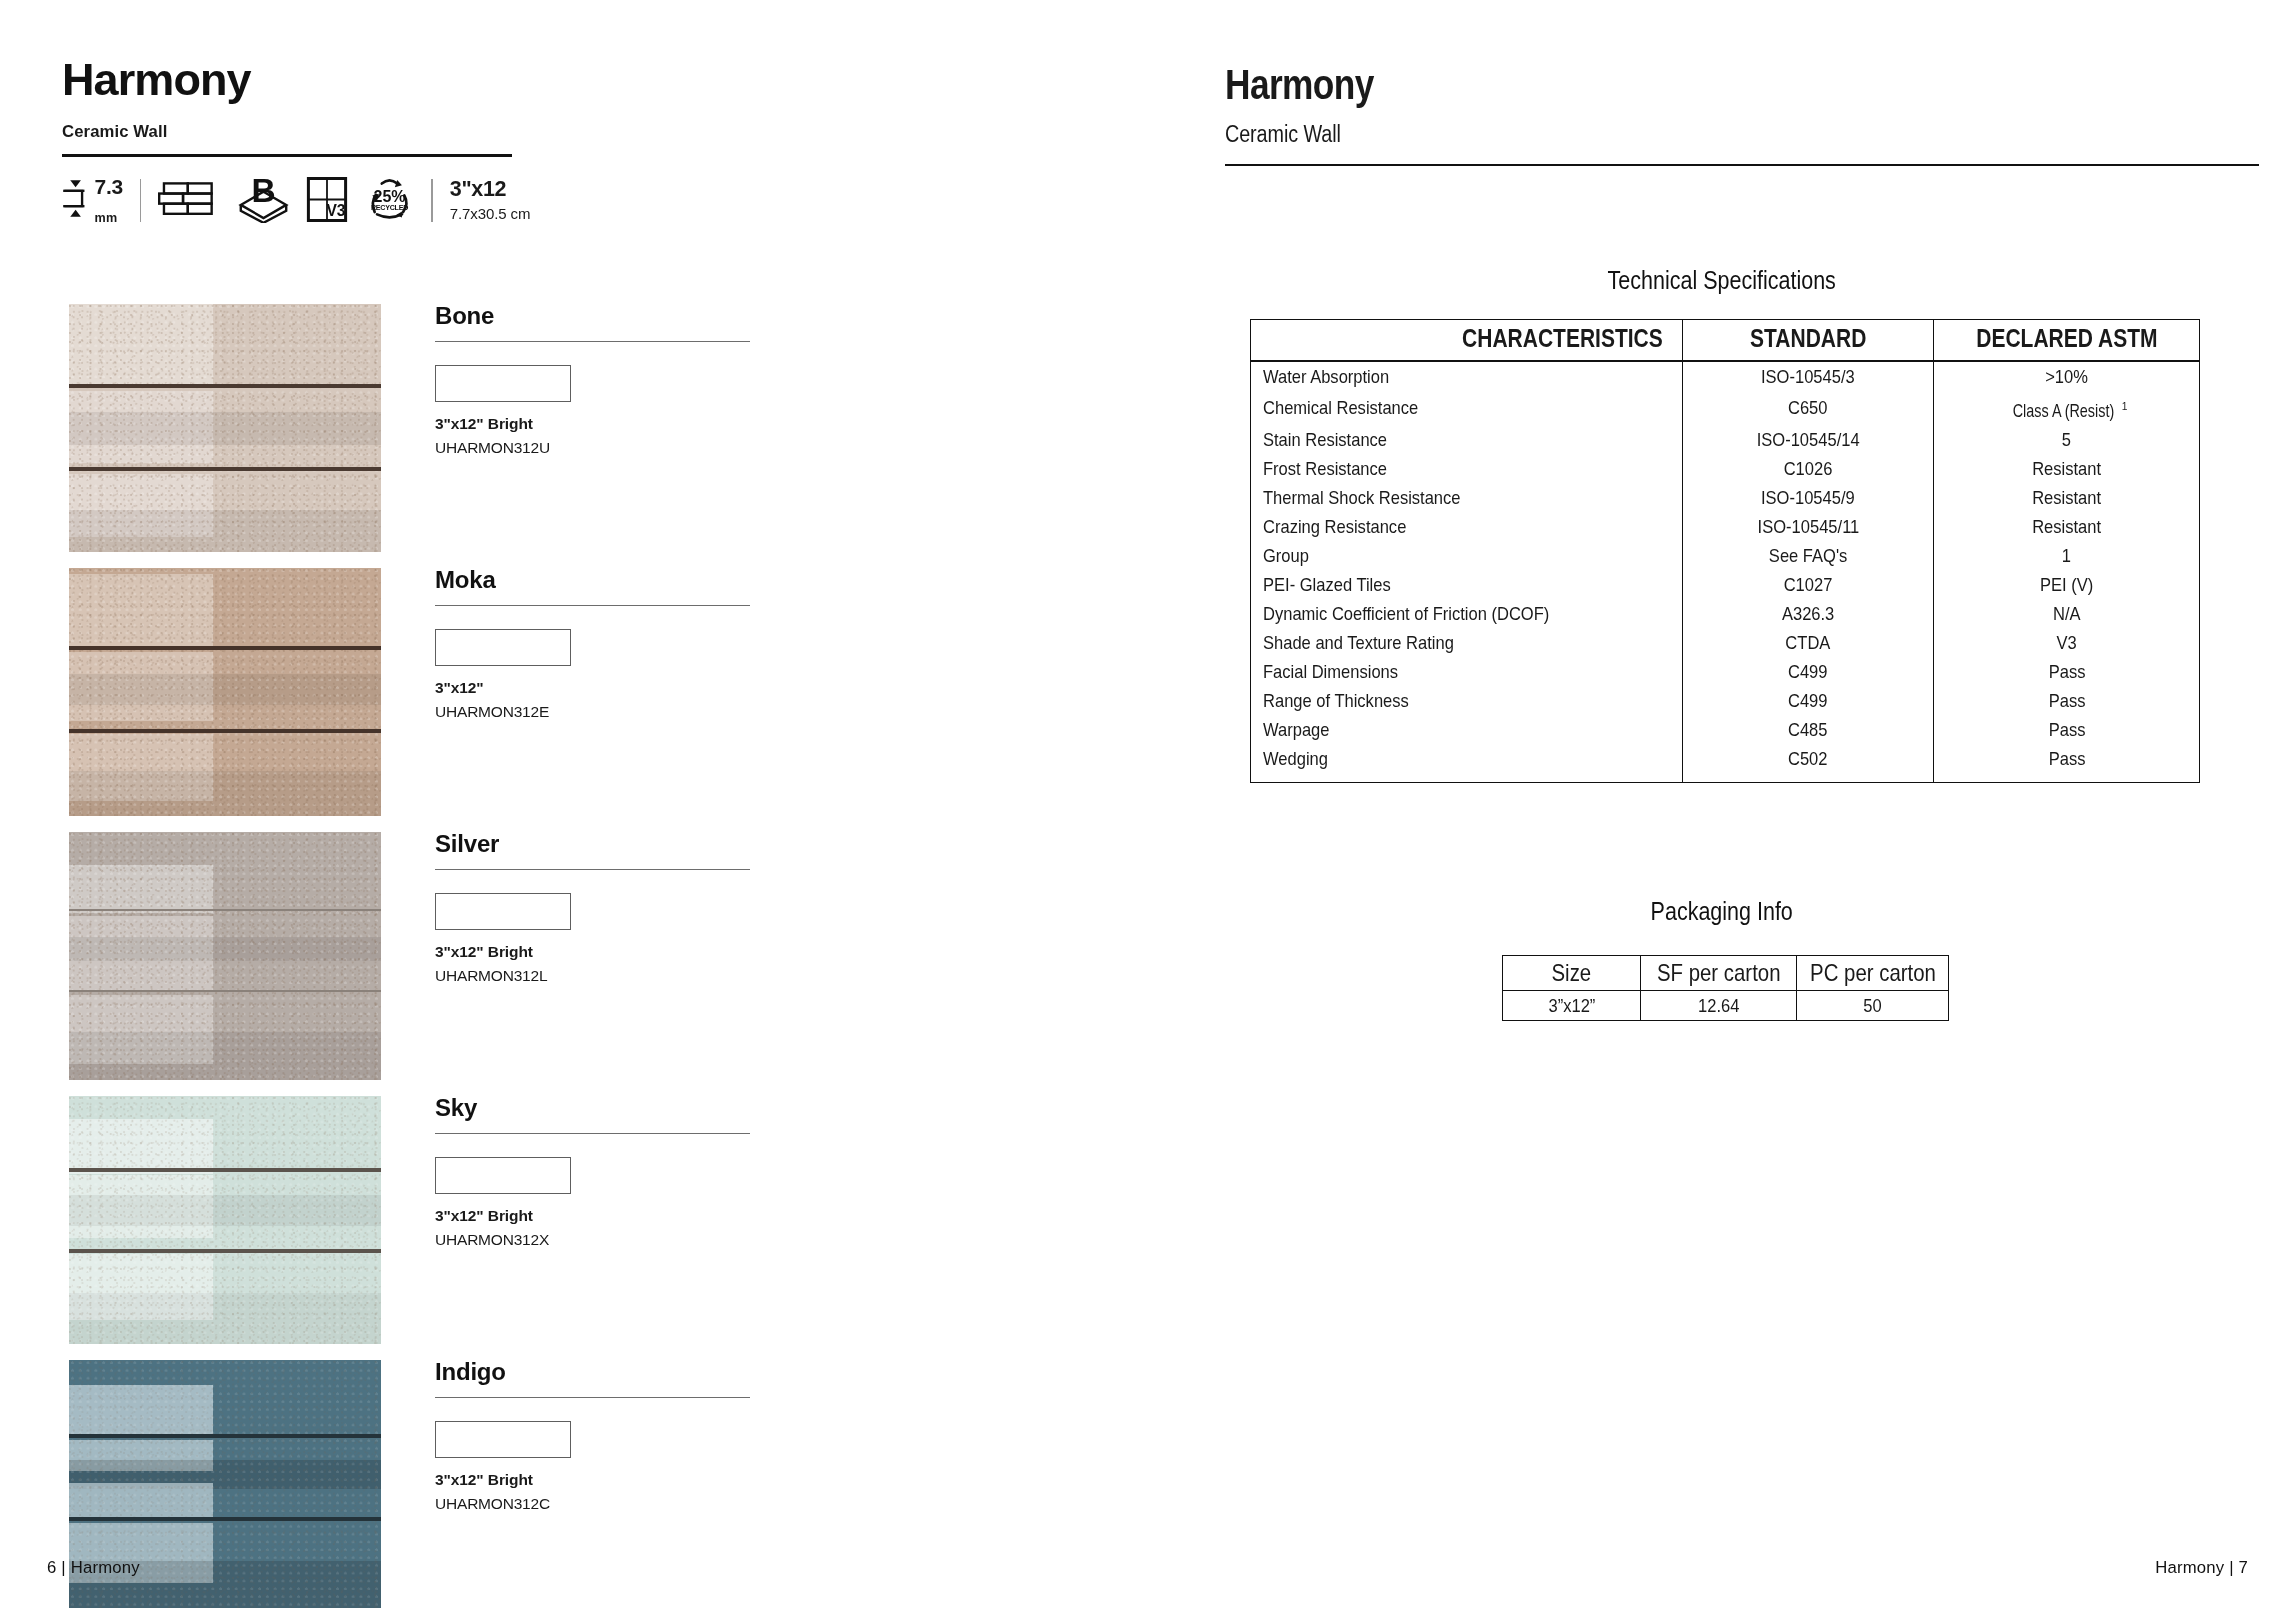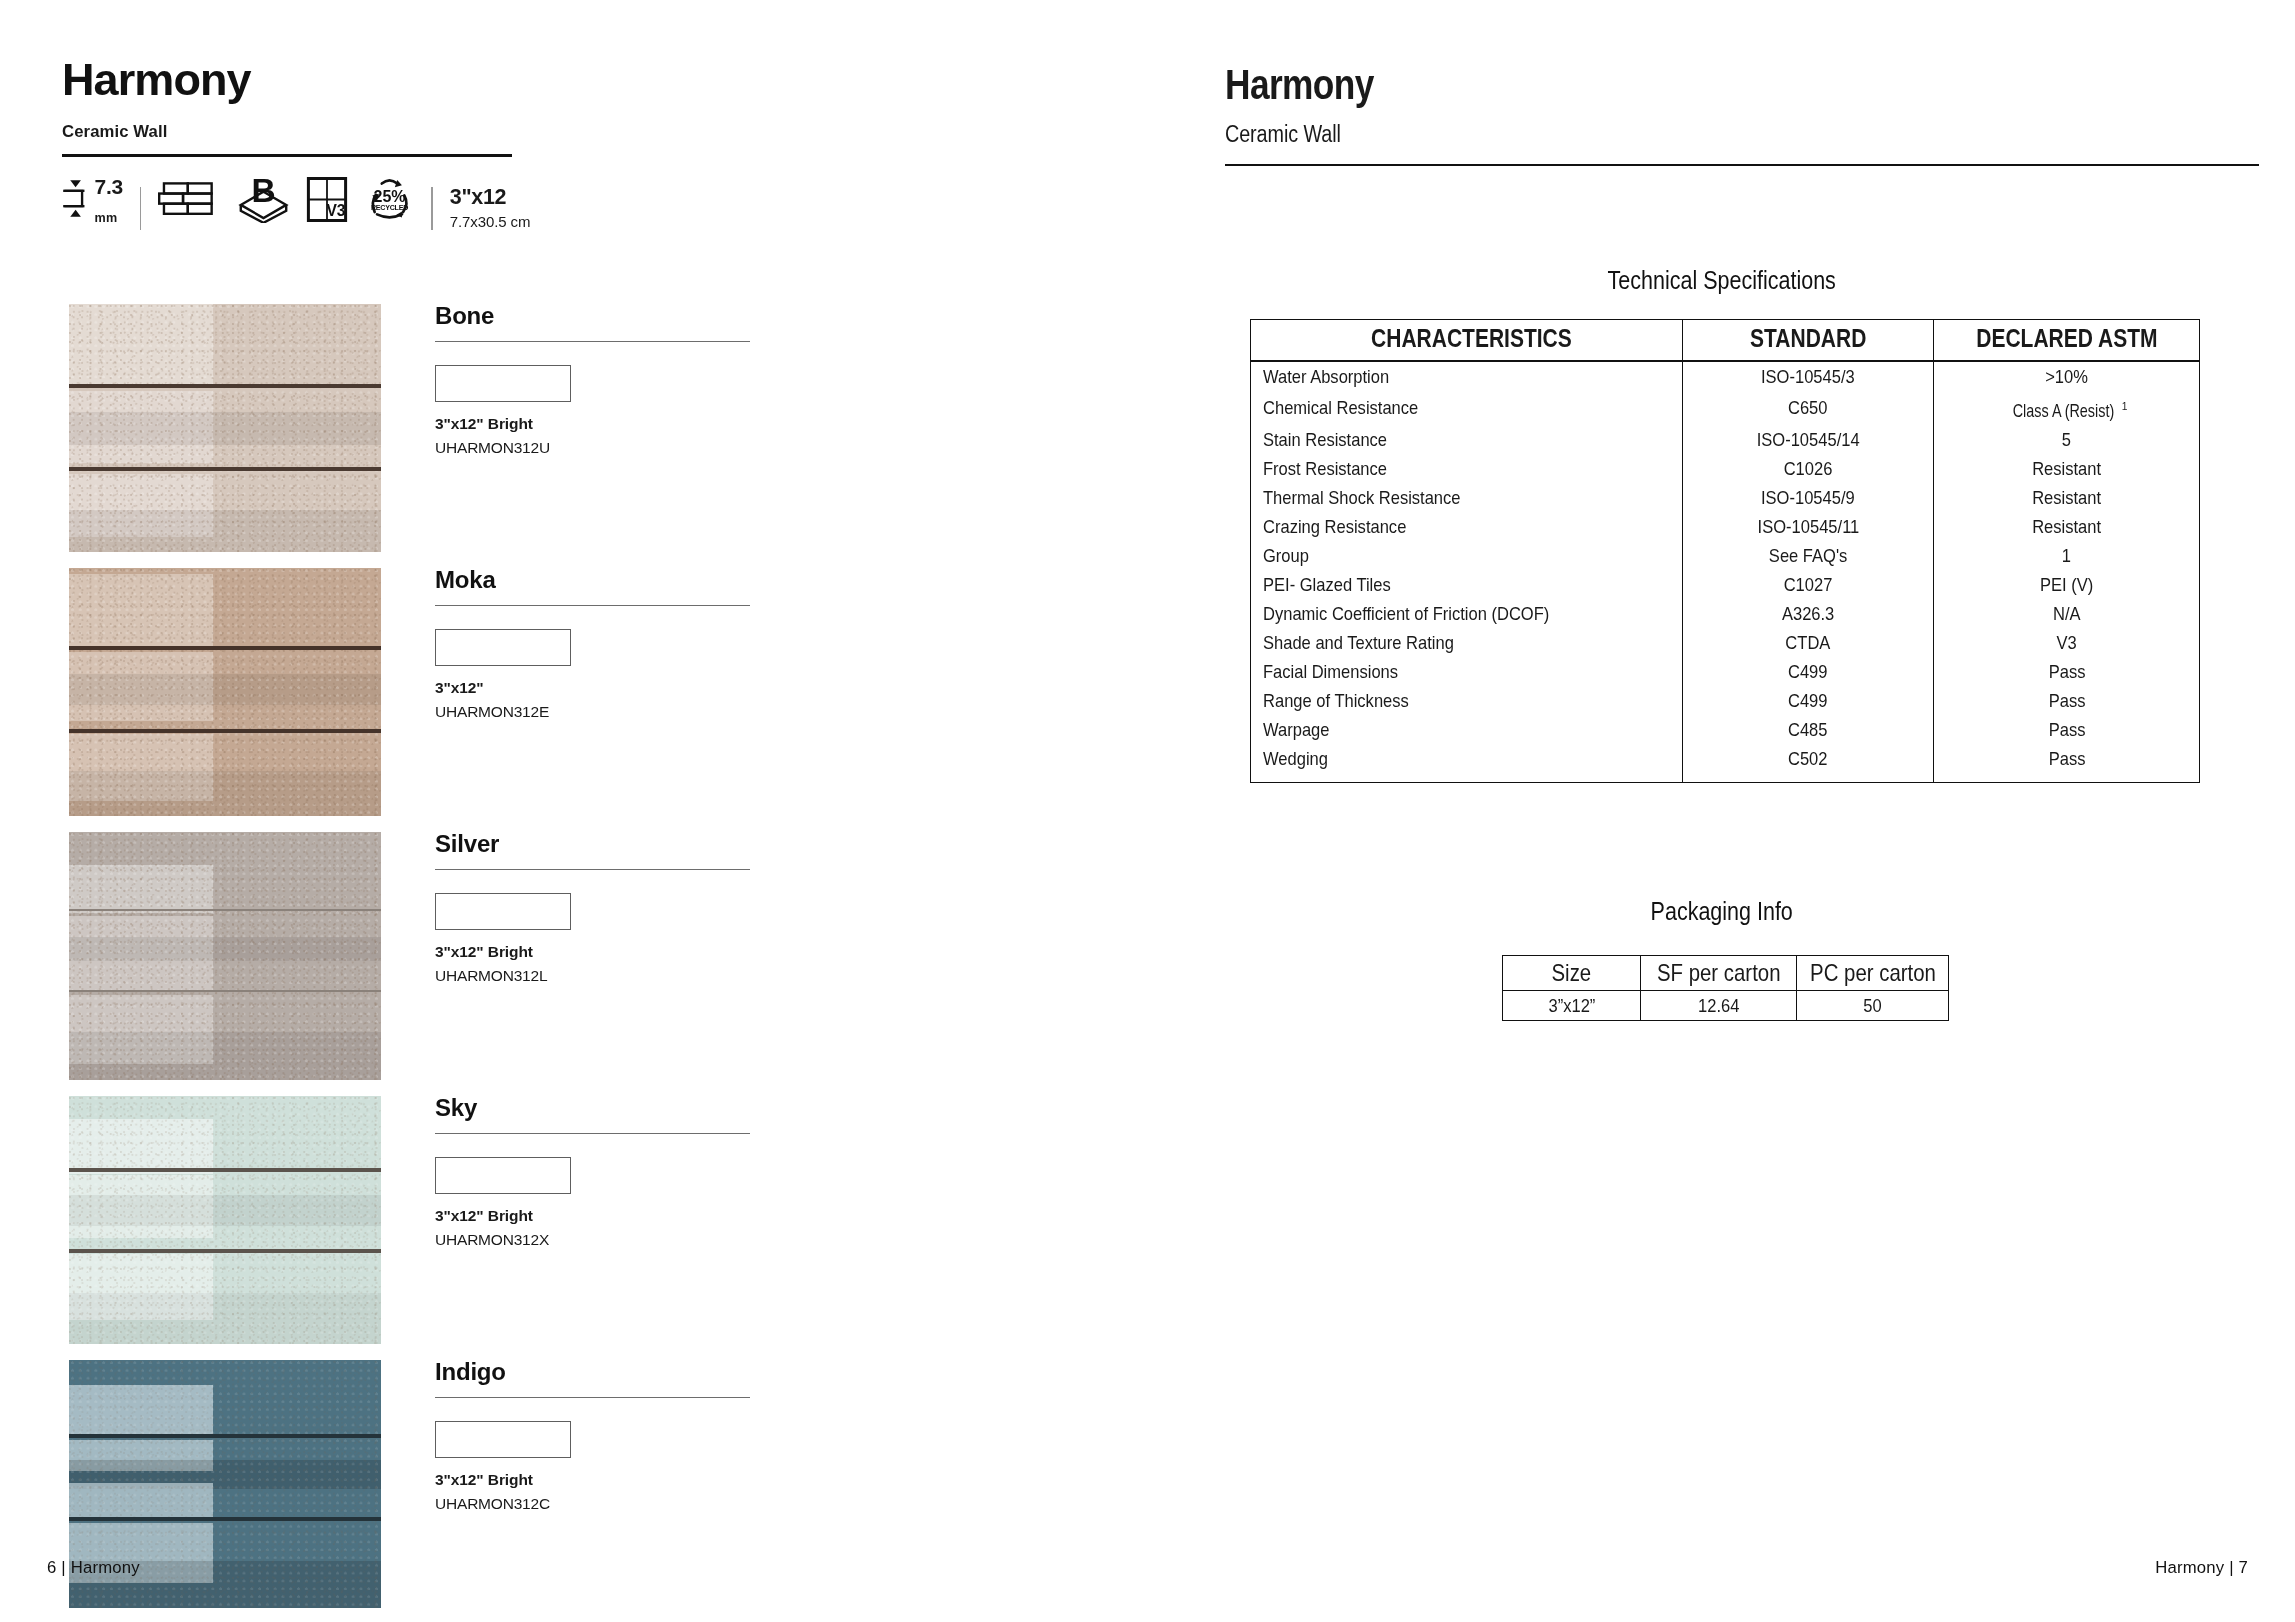--- a/index.html
+++ b/index.html
@@ -35,21 +35,21 @@
     font-size: 16.7px; font-weight: 700; letter-spacing: 0.1px;
     margin-top: 20.3px; color: #1a1a1a;
   }
   .l-rule {
     margin-top: 12px; width: 450px; height: 3px; background: #111;
   }
 
   
   .icon-bar {
     position: absolute; left: 62px; top: 170px;
-    display: flex; align-items: flex-end; height: 60px;
+    display: flex; align-items: center; height: 60px;
   }
   .ib-group { display: flex; align-items: center; height: 60px; }
   .ib-sep { width: 1.8px; height: 43px; background: #9a9a9a; margin: 0 16.7px; }
 
   .ico { display: block; }
 
   .thick-wrap { display: flex; align-items: center; gap: 6.6px; }
   .thick-num { font-size: 21px; font-weight: 700; line-height: .95; letter-spacing:-0.3px; }
   .thick-unit { font-size: 12.6px; font-weight: 700; letter-spacing: 0.3px; margin-top: 14px; }
   .thick-txt { display:flex; flex-direction: column; align-items: flex-start; padding-top: 2.4px;}
@@ -143,21 +143,21 @@
   .tech-table th, .tech-table td {
     border-left: 1.2px solid #111; border-right: 1.2px solid #111;
     padding: 0;
   }
   .tech-table thead th {
     border-bottom: 2.4px solid #111;
     font-weight: 700; font-size: 25px; padding: 3.6px 0 7.2px 0;
     white-space: nowrap;
   }
   .tech-table thead th span { display:inline-block; transform: scaleX(0.84); }
-  .th-char { text-align: center; padding-left: 10.8px !important; }
+  .th-char { text-align: right; padding-left: 10.8px !important; }
   .tech-table tbody td {
     font-size: 19px; font-weight: 400; height: 29px; line-height: 29px;
   }
   .tech-table tbody td span { display:inline-block; transform: scaleX(0.87); }
   .td-char { text-align: left; padding-left: 12px !important; }
   .td-char span { transform-origin: left center; }
   .td-mid, .td-astm { text-align: center; }
   .col-char { width: 45.5%; }
   .col-std  { width: 26.5%; }
   .col-astm { width: 28%; }

